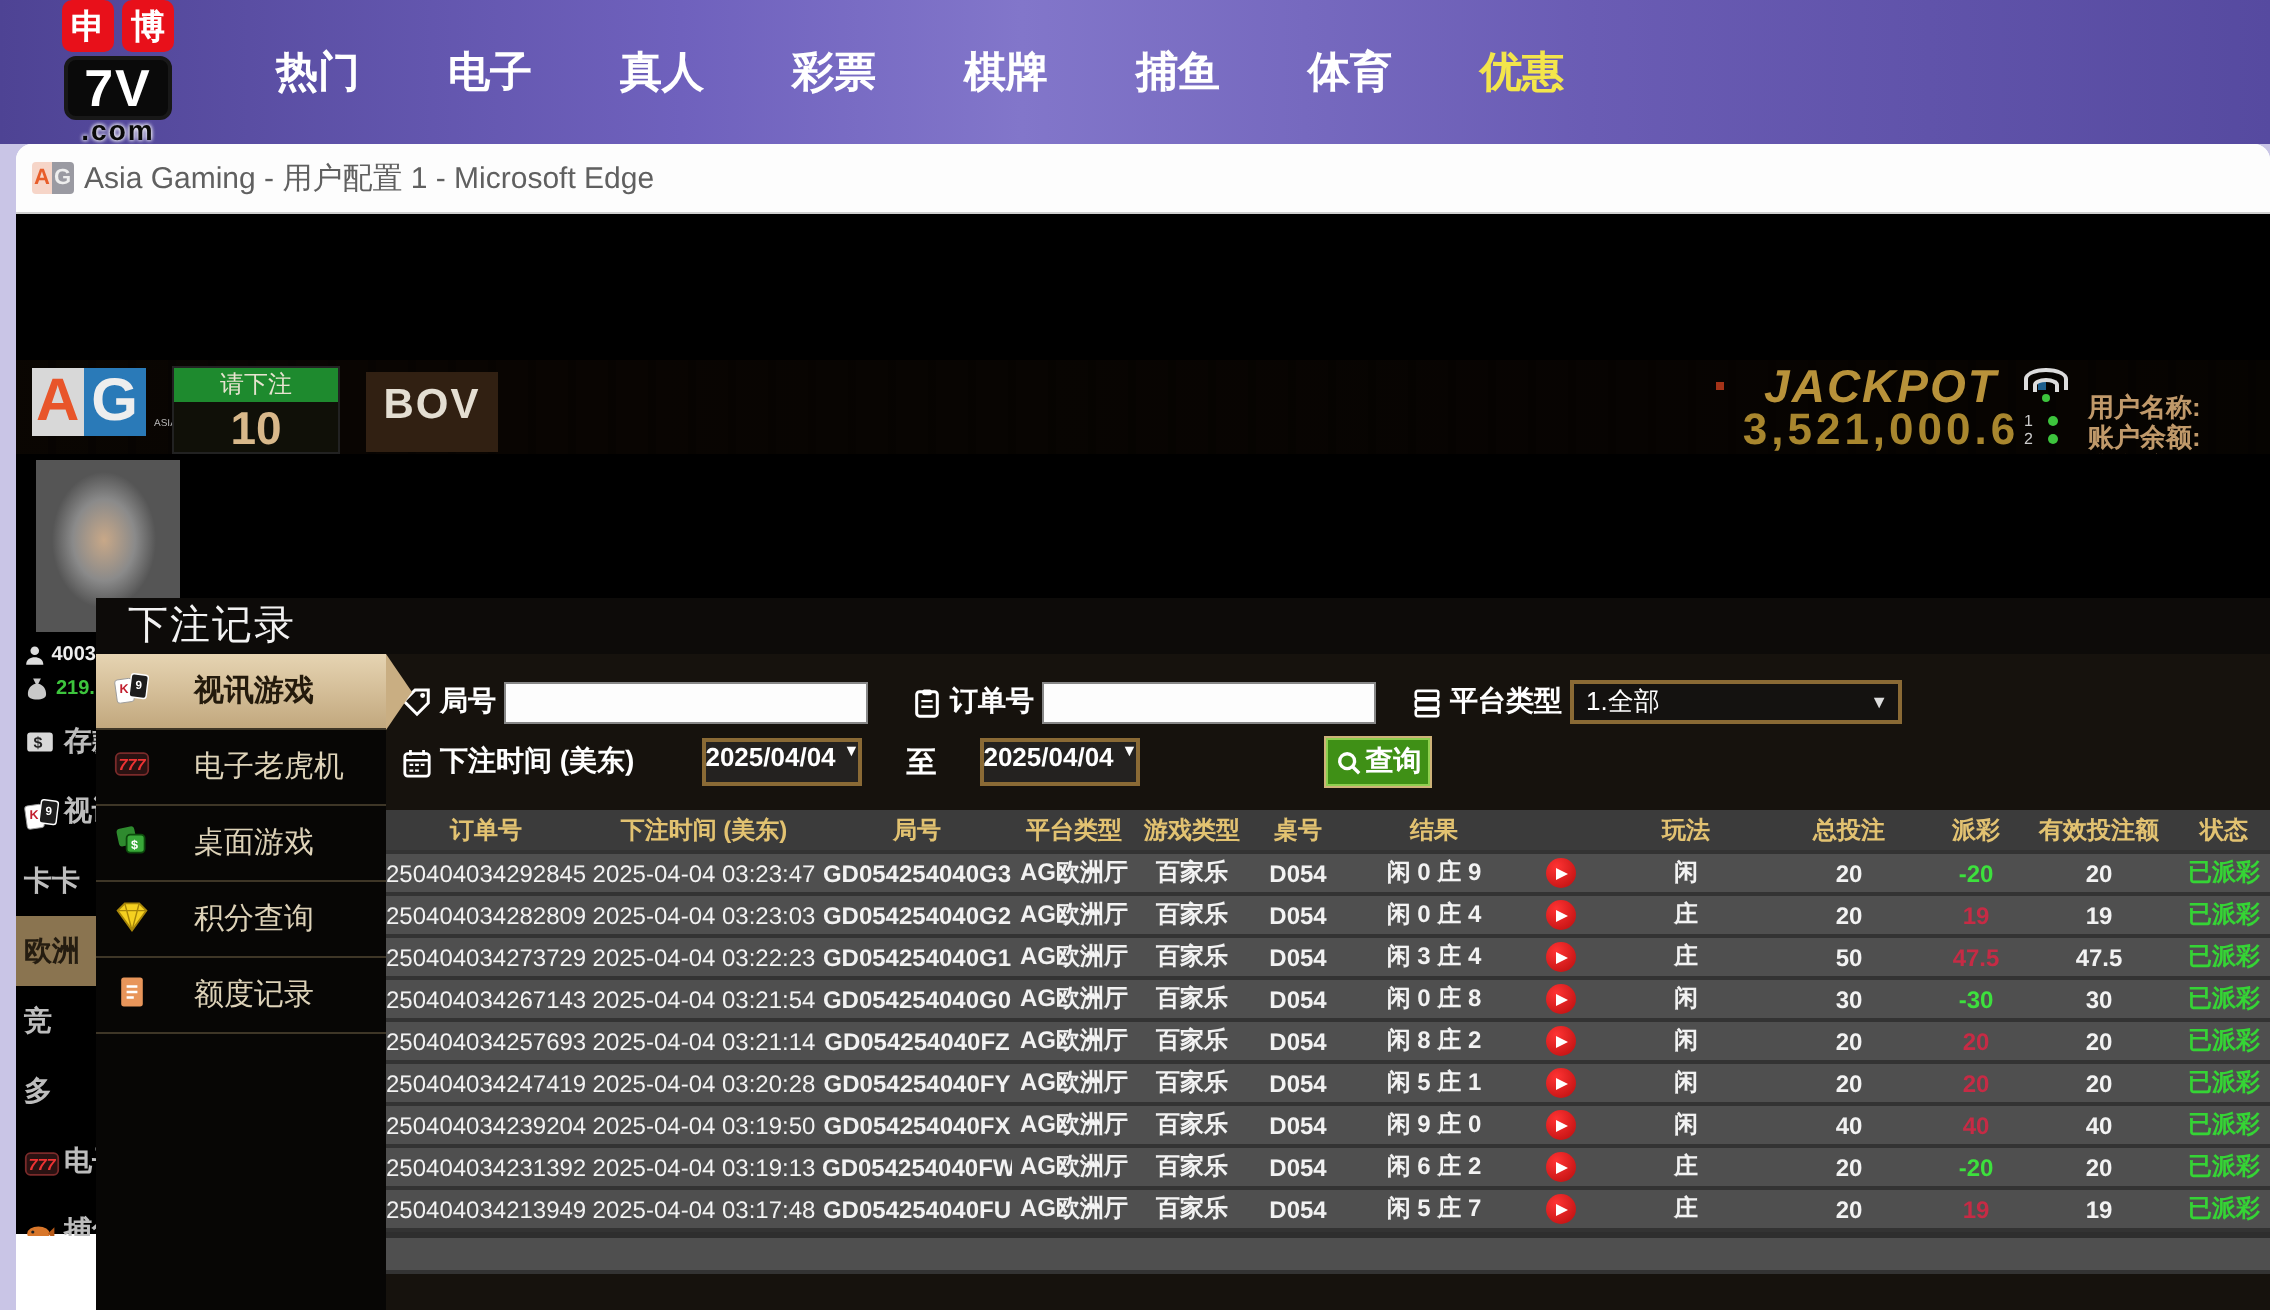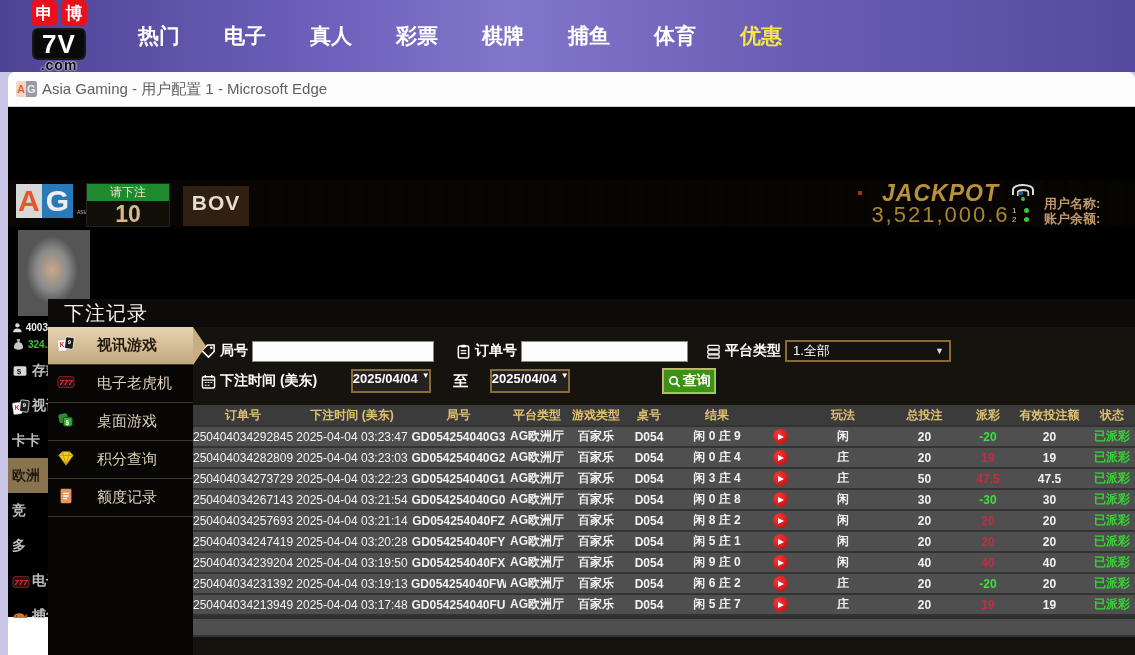--- a/index.html
+++ b/index.html
@@ -47,21 +47,21 @@
   .betbox { position:absolute; left:78px; top:3px; width:84px; height:44px; background:#101008; border:1px solid #222; }
   .betbox .bb-head { background:#1e8a2e; color:#e8e4d0; font-size:12px; text-align:center; height:17px; line-height:17px; }
   .betbox .bb-num { color:#d8b88a; font-size:23px; font-weight:bold; text-align:center; line-height:26px; }
   .bov { position:absolute; left:175px; top:6px; width:66px; height:40px; background:#312012; color:#e4ded2; font-size:21px;
     font-weight:bold; text-align:center; line-height:34px; letter-spacing:1px; }
   .jackpot { position:absolute; left:850px; top:2px; width:165px; text-align:center; }
   .jp-line { display:flex; align-items:center; gap:20px; }
   .jp-bar-l { flex:1; height:4px; background:#a43318; }
   .jp-bar-r { flex:1; height:4px; background:#1d5f8e; }
   .jp-label { color:#b8923a; font-size:23px; font-weight:bold; font-style:italic; letter-spacing:1px; line-height:22px; }
-  .jp-value { color:#a8862e; font-size:22px; font-weight:normal; letter-spacing:2px; line-height:22px; }
+  .jp-value { color:#a8862e; font-size:22px; font-weight:bold; letter-spacing:2px; line-height:22px; }
   .wifi { position:absolute; left:1002px; top:4px; width:26px; height:20px; }
   .wifi i { position:absolute; border:2px solid #ddd; border-bottom:none; border-radius:50% 50% 0 0; left:50%; transform:translateX(-50%); }
   .wifi .w1 { width:22px; height:11px; top:0; }
   .wifi .w2 { width:13px; height:7px; top:5px; }
   .wifi .dot { position:absolute; left:50%; transform:translateX(-50%); top:13px; width:4px; height:4px; background:#3dc43d; border-radius:50%; }
   .tbl-nums { position:absolute; left:1004px; top:26px; color:#ccc; font-size:8px; line-height:9px; }
   .tbl-nums .gd { display:inline-block; width:5px; height:5px; border-radius:50%; background:#3dc43d; margin-left:8px; }
   .userinfo { position:absolute; left:1036px; top:16px; }
   .userinfo div { color:#c0996a; font-size:13px; font-weight:bold; line-height:15px; white-space:nowrap; }
 
@@ -204,21 +204,21 @@
             <svg width="13" height="13" viewBox="0 0 20 20">
               <circle cx="10" cy="6" r="4" fill="#ddd"></circle>
               <path d="M2 19c0-5 4-7 8-7s8 2 8 7" fill="#ddd"></path>
             </svg>
             <span>4003</span>
           </div>
           <div class="rail-stat green">
             <svg width="13" height="13" viewBox="0 0 20 20">
               <path d="M7 2h6l-2 4c4 1 6 4 6 8 0 3-3 4-7 4s-7-1-7-4c0-4 2-7 6-8z" fill="#c8c8c8"></path>
             </svg>
-            <span>324.</span>
+            <span>219.</span>
           </div>
           <div class="rail-item">
             <span class="ric"><svg width="16" height="16" viewBox="0 0 20 20">
                 <rect x="2" y="4" width="16" height="12" rx="2" fill="#d8d8d8"></rect>
                 <text x="6" y="14" font-size="10" fill="#222" font-weight="bold">$</text>
               </svg></span>
             <span>存款</span>
           </div>
           <div class="rail-item">
             <span class="ric"><svg width="18" height="18" viewBox="0 0 20 20">

